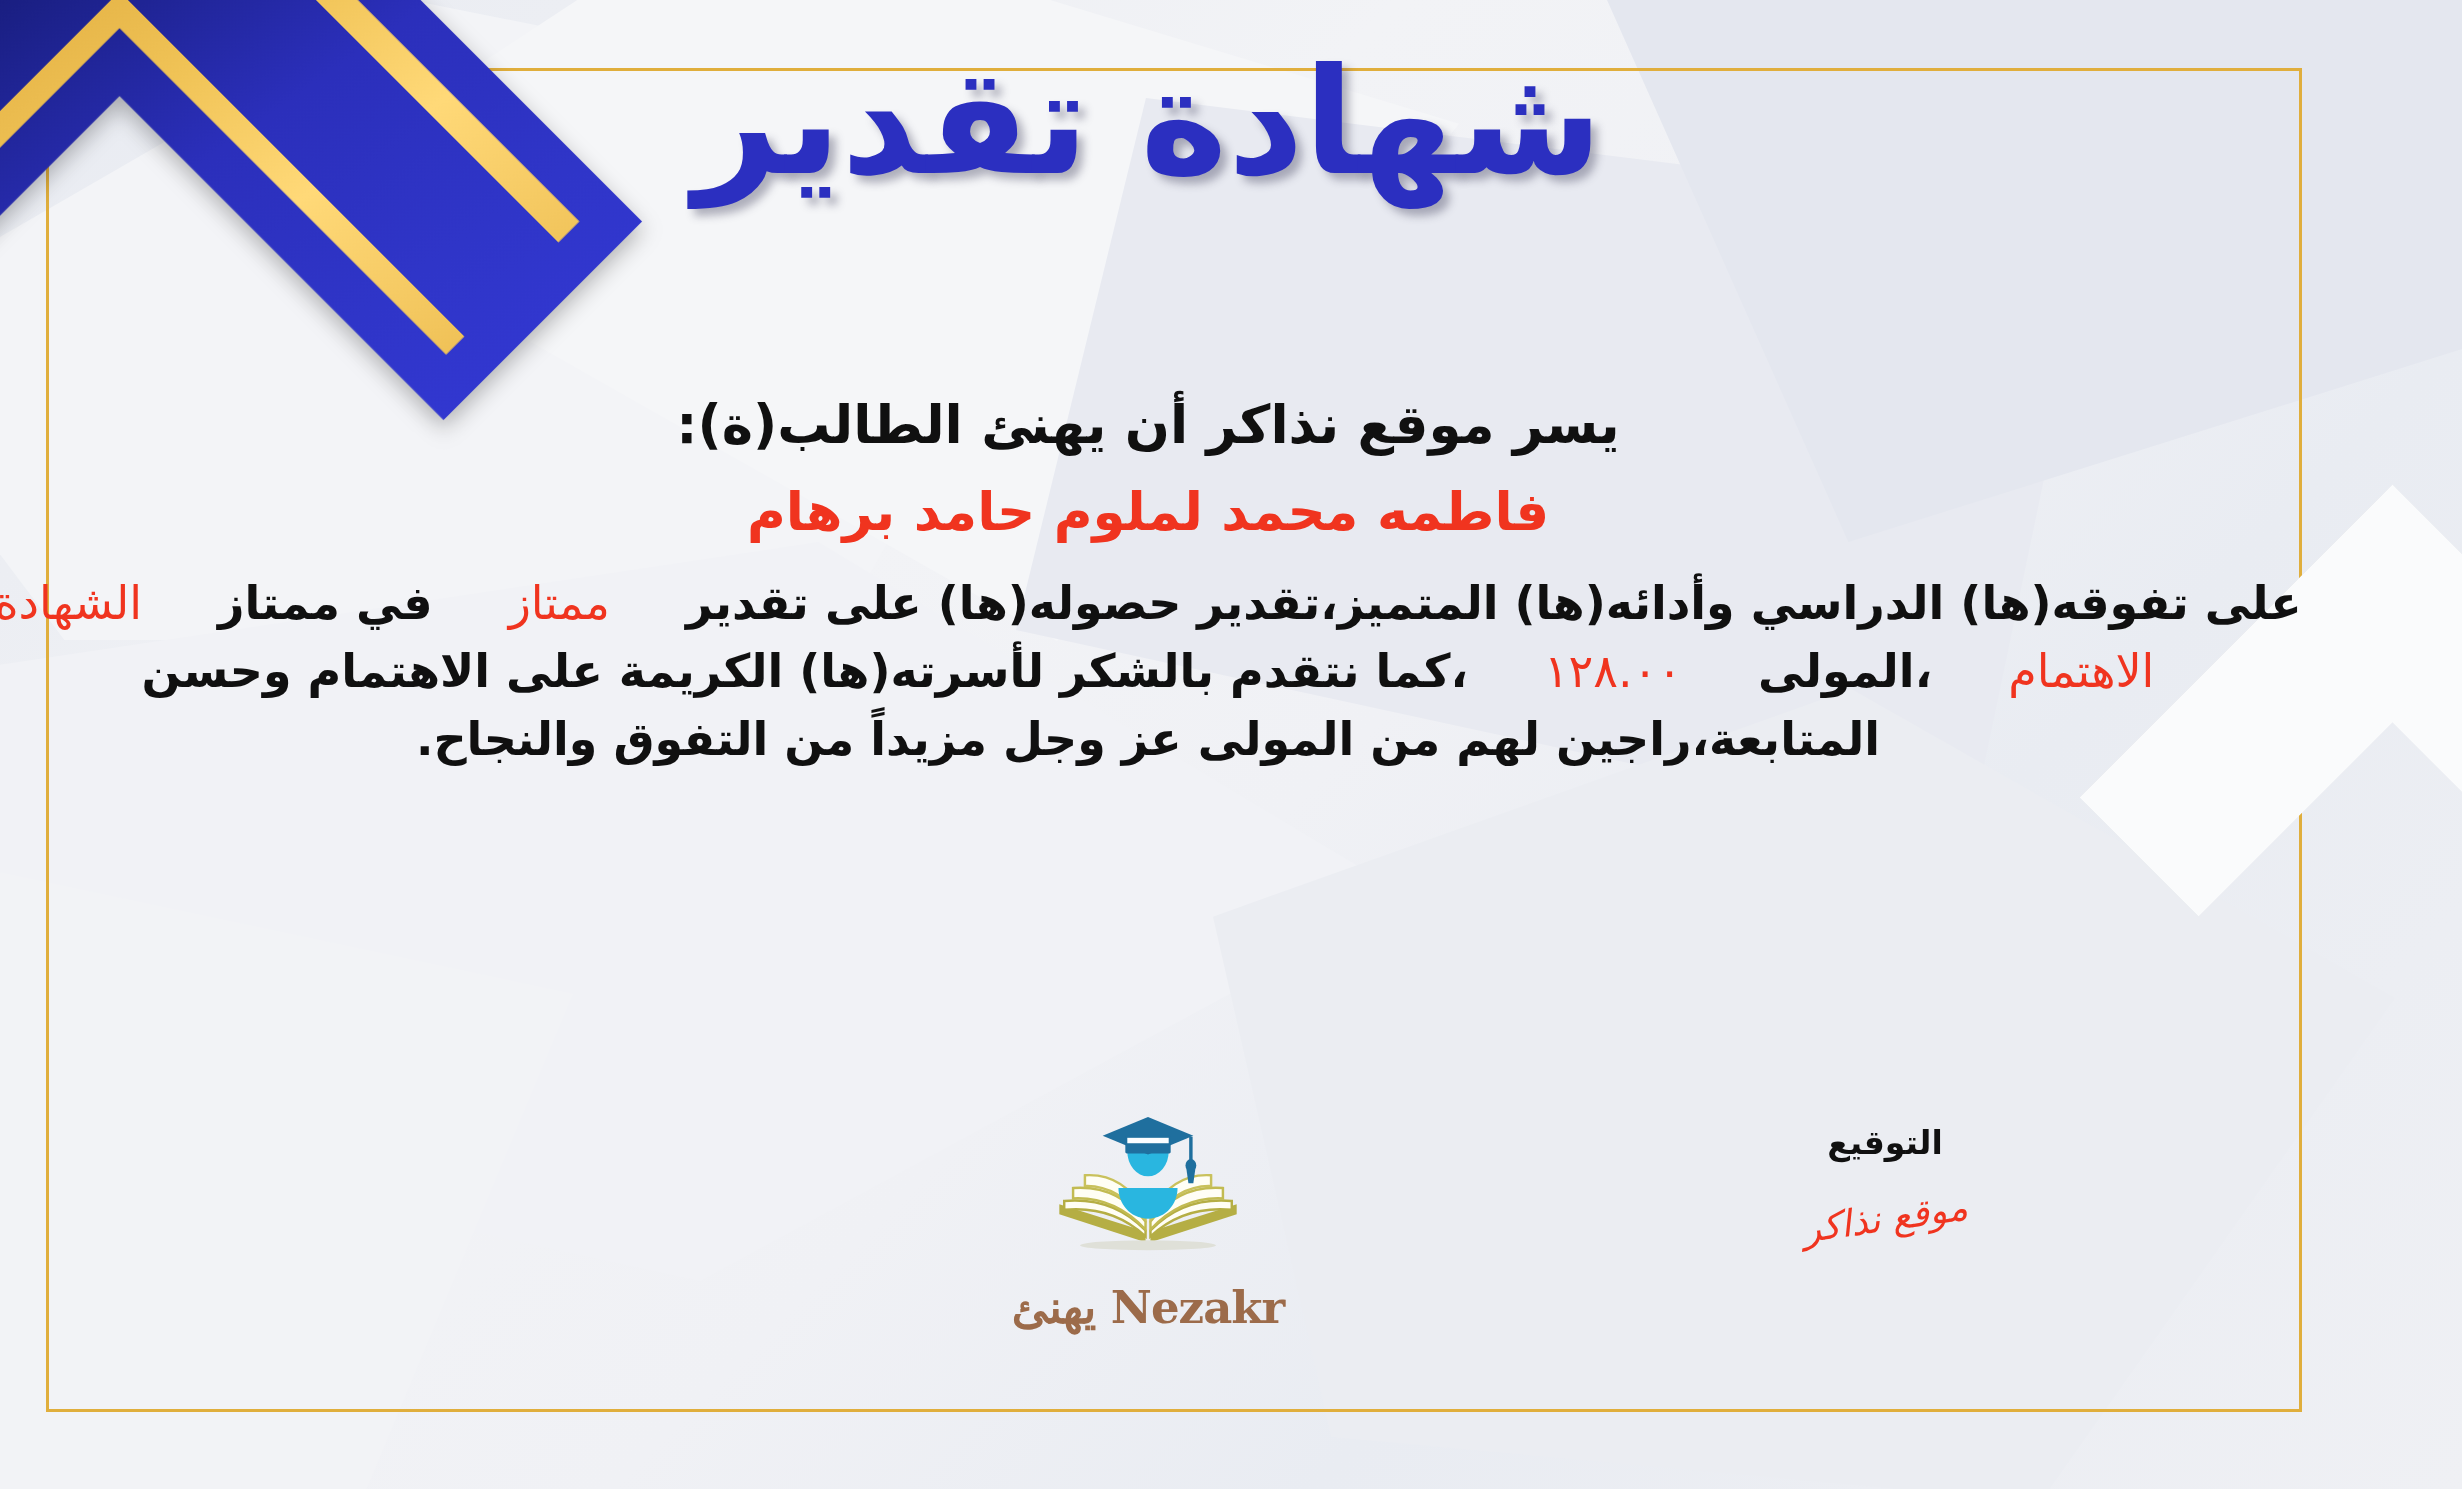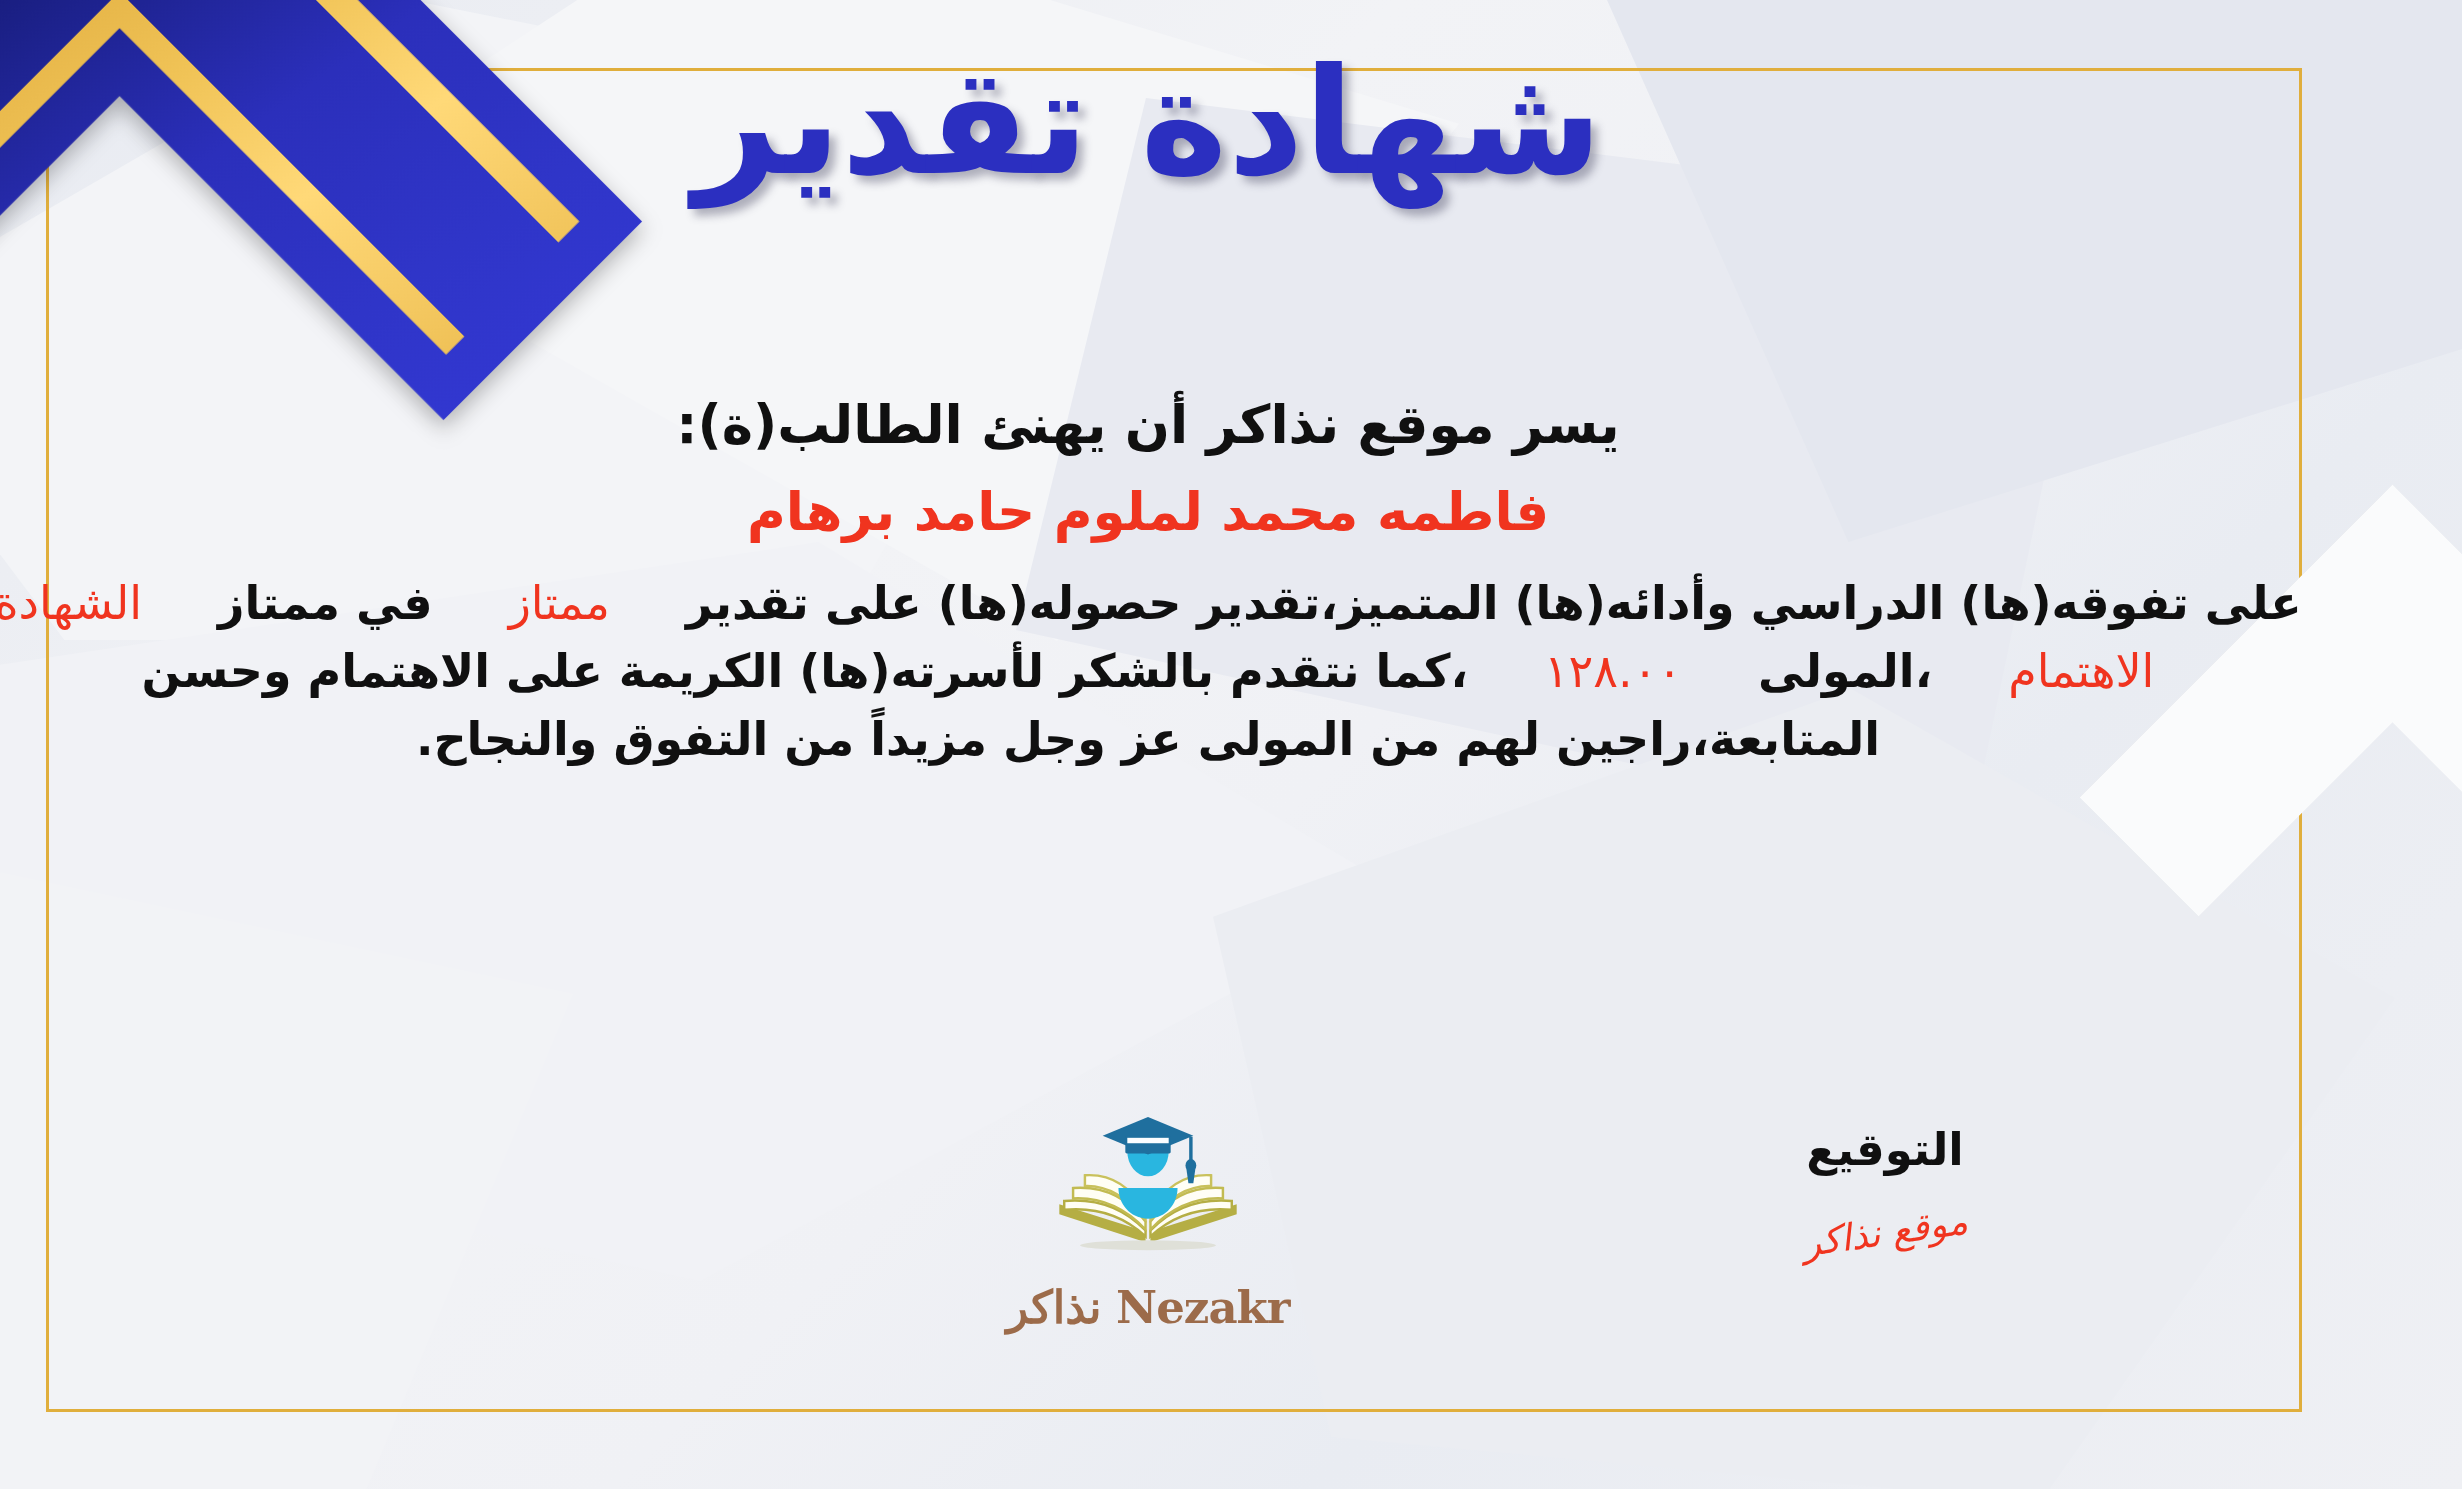--- a/index.html
+++ b/index.html
@@ -194,21 +194,21 @@
     left:148px; right:148px; top:1123px;
     height:315px;
     z-index:6;
     direction:rtl;
   }
   .sign-col{
     position:absolute; left:auto; right:227px; top:0;
     width:404px; text-align:center;
   }
   .sign-label{
-    font-size:45px; font-weight:600; color:#101010; letter-spacing:-0.5px;
+    font-size:33px; font-weight:600; color:#101010; letter-spacing:-0.5px;
   }
   .sign-mark{
     margin-top:35px;
     font-family:"DejaVu Serif","Liberation Serif",serif;
     font-size:37px;
     font-style:italic;
     color:#f0341f;
     transform:rotate(-8deg);
     display:inline-block;
     letter-spacing:1px;
@@ -320,18 +320,18 @@
         <path d="M210 214 C172 214 150 182 150 152 L270 152 C270 182 248 214 210 214 Z" fill="#29b6e0"></path>
         <ellipse cx="210" cy="78" rx="42" ry="50" fill="#29b6e0"></ellipse>
 
         <path d="M118 46 L210 8 L302 46 L210 84 Z" fill="#1f6f9e"></path>
         <rect x="164" y="46" width="92" height="36" rx="3" fill="#1f6f9e"></rect>
         <rect x="168" y="50" width="84" height="11" fill="#fafdff"></rect>
         <path d="M297 48 L297 96" stroke="#1f6f9e" stroke-width="7" fill="none"></path>
         <ellipse cx="297" cy="106" rx="11" ry="13" fill="#1f6f9e"></ellipse>
         <path d="M288 114 L306 114 L302 142 L292 142 Z" fill="#1f6f9e"></path>
       </svg>
-      <div class="logo-text">Nezakr نذاكر</div>
+      <div class="logo-text">Nezakr يهنئ</div>
     </div>
   </div>
 
 </div>
 
 
 </body></html>

